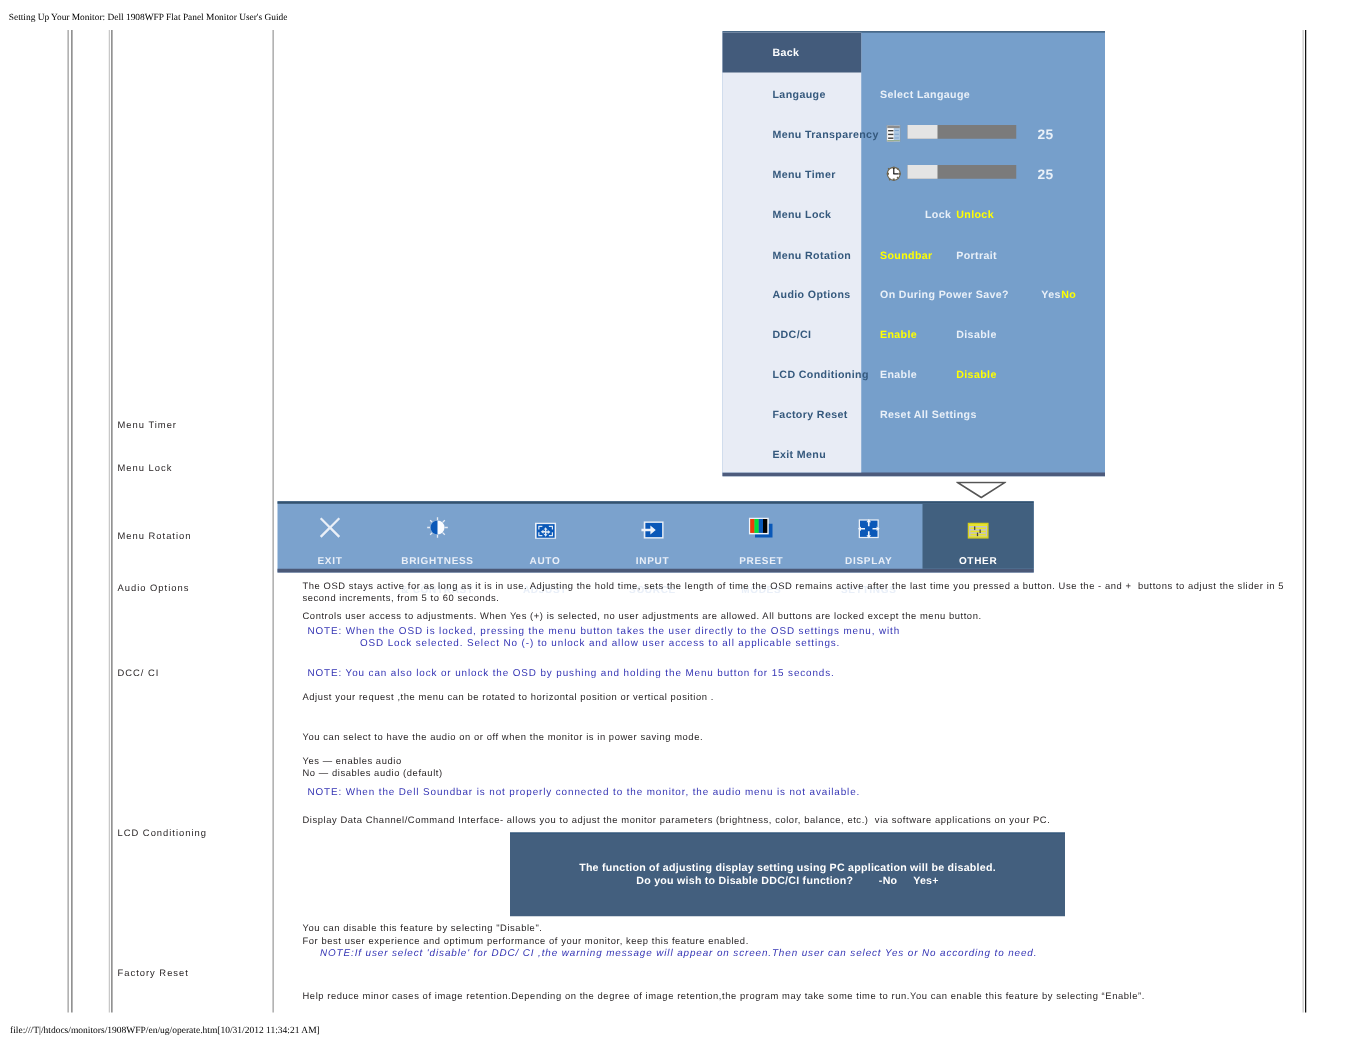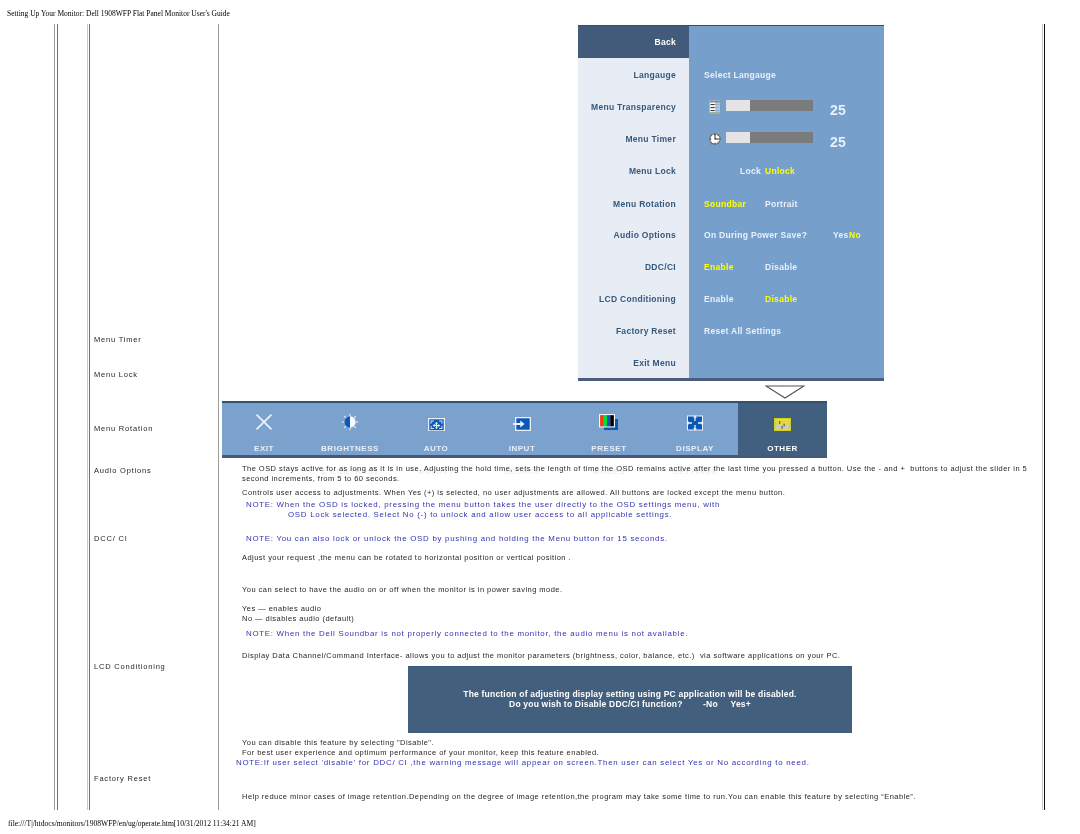--- a/index.html
+++ b/index.html
@@ -14,26 +14,26 @@
 
   
   .vrule{position:absolute;width:1px;top:24px;height:786px;background:#aaaaaa;}
 
   
   #osd{position:absolute;left:578px;top:25px;width:306px;height:356px;
        background:#769fcb;border-top:1.5px solid #31506e;border-bottom:3px solid #4d5b7c;
        box-sizing:border-box;}
   #osd .leftcol{position:absolute;left:0;top:0;width:111px;height:100%;background:#e8ecf5;}
   #osd .backrow{position:absolute;left:0;top:0;width:111px;height:32px;background:#435b7b;}
-  .osd-label{position:absolute;width:98px;text-align:right;color:#35597d;
-             font-size:8.5px;font-weight:bold;letter-spacing:.3px;}
+  .osd-label{position:absolute;width:98px;color:#35597d;
+             font-size:8.5px;font-weight:bold;letter-spacing:.3px;margin-left:40px;}
   .osd-label.back{color:#ffffff;}
   .osd-val{position:absolute;color:#e9f0f8;font-size:8.5px;font-weight:bold;letter-spacing:.3px;white-space:nowrap;}
   .osd-val.sel{color:#ffff00;}
-  .osd-num{position:absolute;color:#e9f0f8;font-size:14px;font-weight:bold;letter-spacing:.3px;}
+  .osd-num{position:absolute;color:#e9f0f8;font-size:11px;font-weight:bold;letter-spacing:.3px;}
   .sl-track{position:absolute;height:11px;background:#7b7b7b;}
   .sl-fill{position:absolute;left:0;top:0;height:11px;background:#e4e4e4;}
 
   
   #osd-pointer{position:absolute;left:765px;top:385px;}
 
   
   #iconbar{position:absolute;left:222px;top:401px;width:605px;height:57px;
            background:#7ba2cd;border-top:2px solid #33526f;border-bottom:3px solid #4b5978;
            box-sizing:border-box;}
@@ -259,20 +259,20 @@
     <div class="tx note" style="left: 268px; top: 510px;">OSD Lock selected. Select No (-) to unlock and allow user access to all applicable settings.</div>
     <div class="tx note" style="left: 226px; top: 534px;">NOTE: You can also lock or unlock the OSD by pushing and holding the Menu button for 15 seconds.</div>
     <div class="tx" style="left: 222px; top: 553px;">Adjust your request ,the menu can be rotated to horizontal position or vertical position .</div>
     <div class="tx" style="left: 222px; top: 585px;">You can select to have the audio on or off when the monitor is in power saving mode.</div>
     <div class="tx" style="left: 222px; top: 604px;">Yes — enables audio
 No — disables audio (default)</div>
     <div class="tx note" style="left: 226px; top: 629px;">NOTE: When the Dell Soundbar is not properly connected to the monitor, the audio menu is not available.</div>
     <div class="tx" style="left: 222px; top: 651px;">Display Data Channel/Command Interface- allows you to adjust the monitor parameters (brightness, color, balance, etc.)  via software applications on your PC.</div>
     <div class="tx" style="left: 222px; top: 738px;">You can disable this feature by selecting "Disable".
 For best user experience and optimum performance of your monitor, keep this feature enabled.</div>
-    <div class="tx note" style="left: 216px; top: 758px;">NOTE:If user select 'disable' for DDC/ CI ,the warning message will appear on screen.Then user can select Yes or No according to need.</div>
+    <div class="tx note" style="left: 236px; top: 758px; font-style: italic;">NOTE:If user select 'disable' for DDC/ CI ,the warning message will appear on screen.Then user can select Yes or No according to need.</div>
     <div class="tx" style="left: 222px; top: 792px;">Help reduce minor cases of image retention.Depending on the degree of image retention,the program may take some time to run.You can enable this feature by selecting “Enable”.</div>
   </div>
 
 <div id="ddcbox">
   <div class="l1">The function of adjusting display setting using PC application will be disabled.</div>
   <div class="l2">Do you wish to Disable DDC/CI function?        -No     Yes+</div>
 </div>
 
 </body></html>

